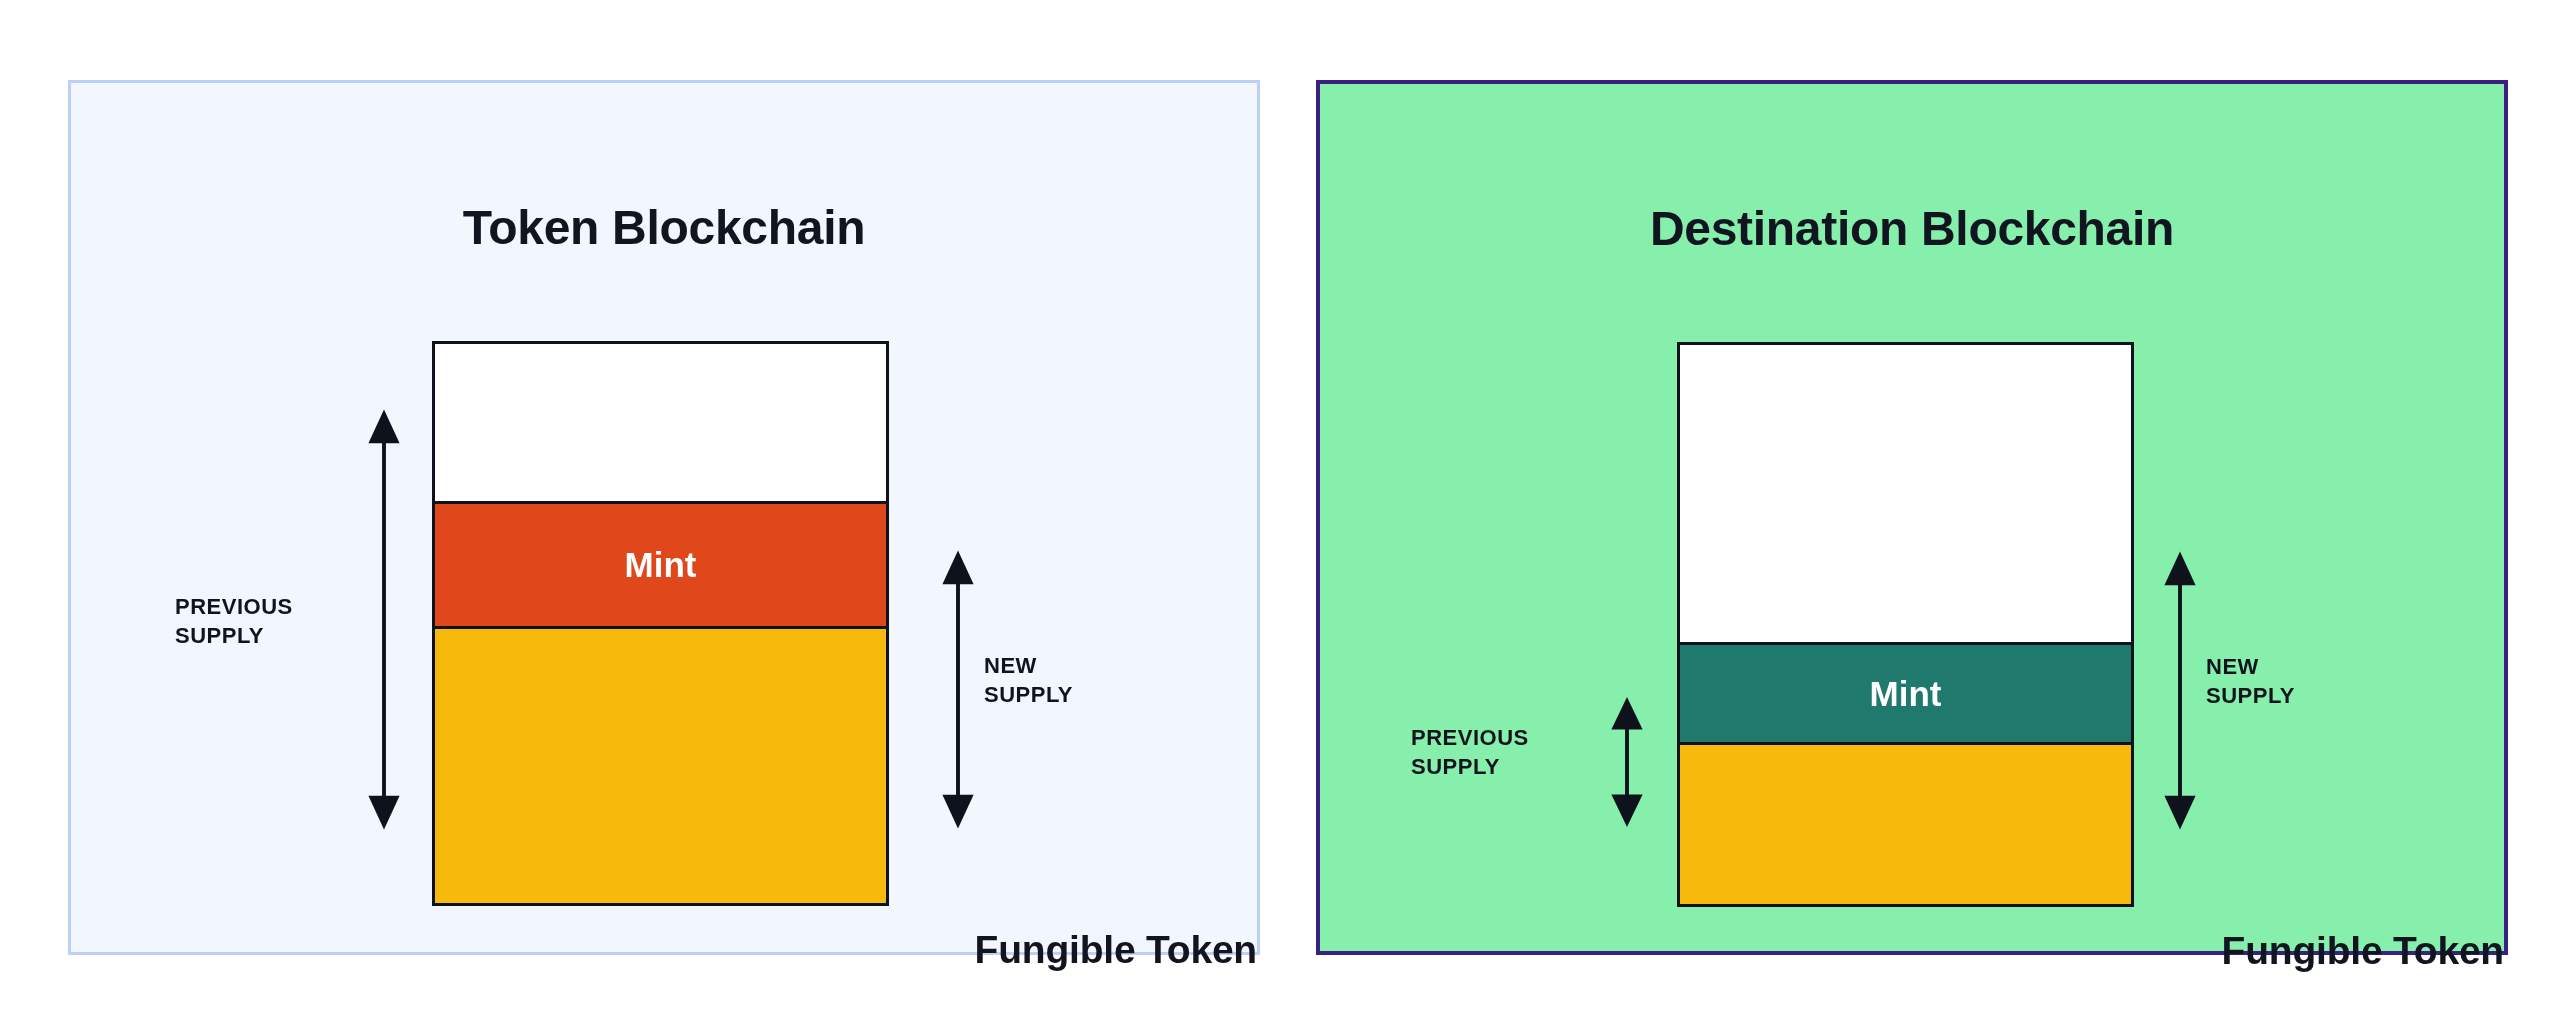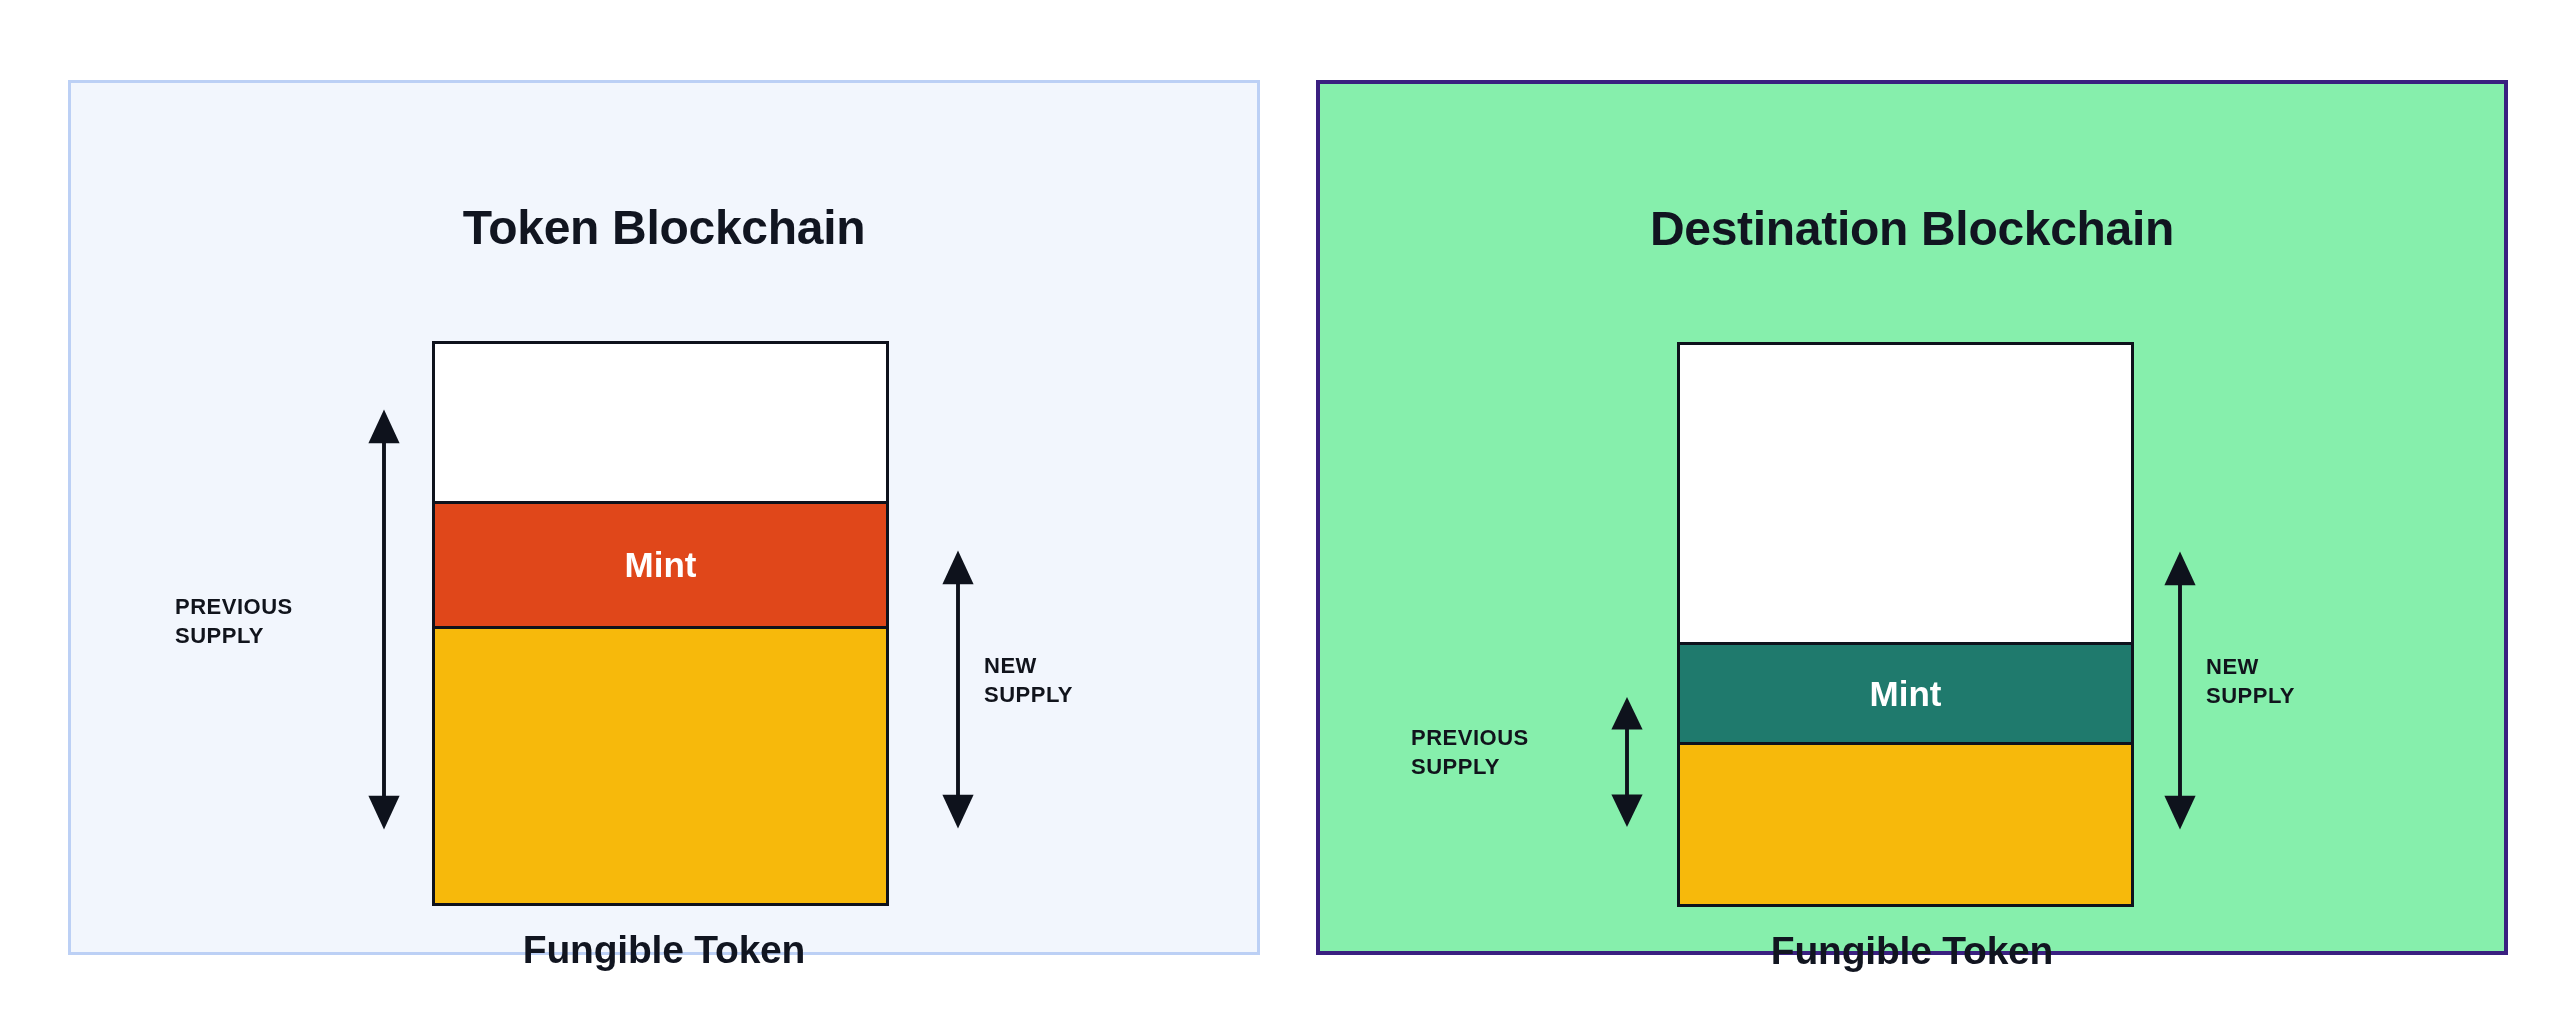--- a/index.html
+++ b/index.html
@@ -52,21 +52,21 @@
     font-weight: 700;
     color: #111520;
     letter-spacing: -0.3px;
     white-space: nowrap;
   }
   .panel-footer {
     position: absolute;
     left: 0;
     right: 0;
     top: 845px;
-    text-align: center;
+    text-align: right;
     font-size: 39px;
     font-weight: 700;
     color: #111520;
     letter-spacing: -0.2px;
     white-space: nowrap;
   }
 
   
   .token-bar {
     position: absolute;

